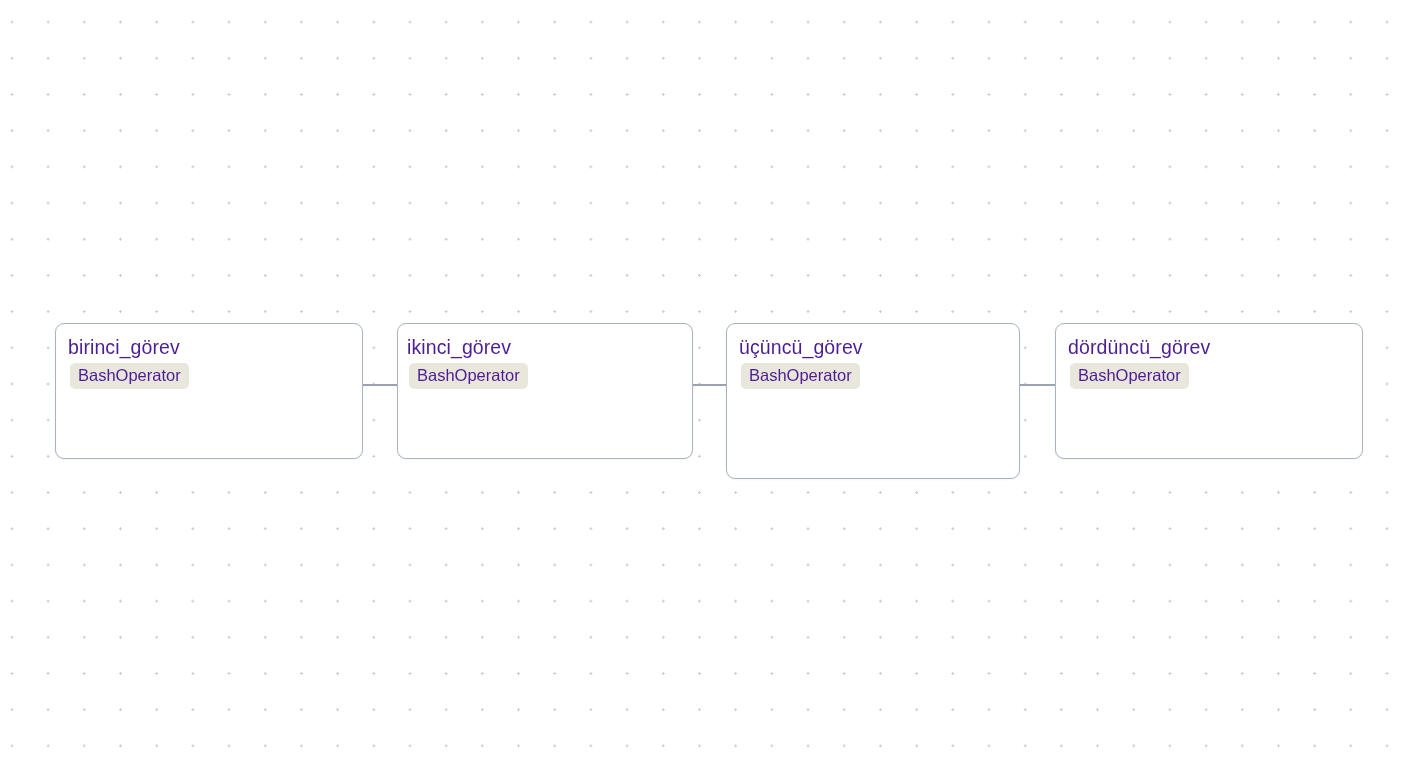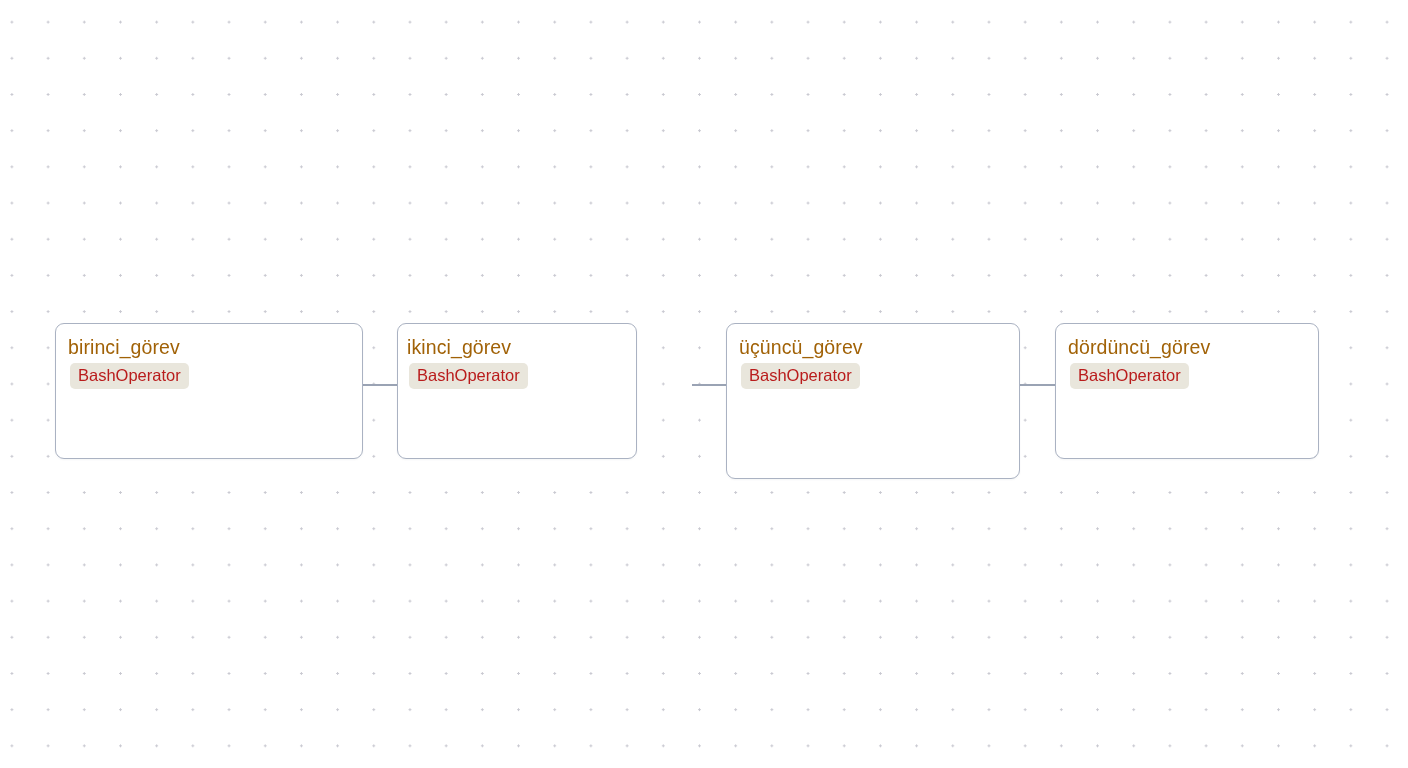--- a/index.html
+++ b/index.html
@@ -43,35 +43,35 @@
     background: #ffffff;
     border: 1.6px solid #aab2c2;
     border-radius: 9px;
     box-shadow: 0 1px 2px rgba(40, 50, 70, 0.05);
     padding: 10px 12px 0 12px;
   }
 
   .node-title {
     font-size: 19.5px;
     line-height: 26px;
-    color: #a16207;
+    color: #4c1d95;
     font-weight: 400;
     letter-spacing: 0.1px;
     white-space: nowrap;
   }
 
   .node-operator-row {
     margin-top: 3px;
     padding-left: 2px;
   }
 
   .operator-pill {
     display: inline-block;
     background: #e9e6dc;
-    color: #b91c1c;
+    color: #4c1d95;
     font-size: 16.5px;
     line-height: 21px;
     padding: 2px 8px 3px 8px;
     border-radius: 5px;
     white-space: nowrap;
   }
 
   
   #edge-layer {
     position: absolute;
@@ -102,35 +102,35 @@
 
   <div id="node-layer">
 
     <div class="dag-node" style="left: 55px; top: 323px; width: 308px; height: 136px;">
       <div class="node-title">birinci_görev</div>
       <div class="node-operator-row">
         <span class="operator-pill">BashOperator</span>
       </div>
     </div>
 
-    <div class="dag-node" style="left: 397px; top: 323px; width: 240px; height: 136px; padding-left: 9px;">
+    <div class="dag-node" style="left: 397px; top: 323px; width: 296px; height: 136px; padding-left: 9px;">
       <div class="node-title">ikinci_görev</div>
       <div class="node-operator-row">
         <span class="operator-pill">BashOperator</span>
       </div>
     </div>
 
     <div class="dag-node" style="left: 726px; top: 323px; width: 294px; height: 156px;">
       <div class="node-title">üçüncü_görev</div>
       <div class="node-operator-row">
         <span class="operator-pill">BashOperator</span>
       </div>
     </div>
 
-    <div class="dag-node" style="left: 1055px; top: 323px; width: 264px; height: 136px;">
+    <div class="dag-node" style="left: 1055px; top: 323px; width: 308px; height: 136px;">
       <div class="node-title">dördüncü_görev</div>
       <div class="node-operator-row">
         <span class="operator-pill">BashOperator</span>
       </div>
     </div>
 
   </div>
 </div>
 
 </body></html>

